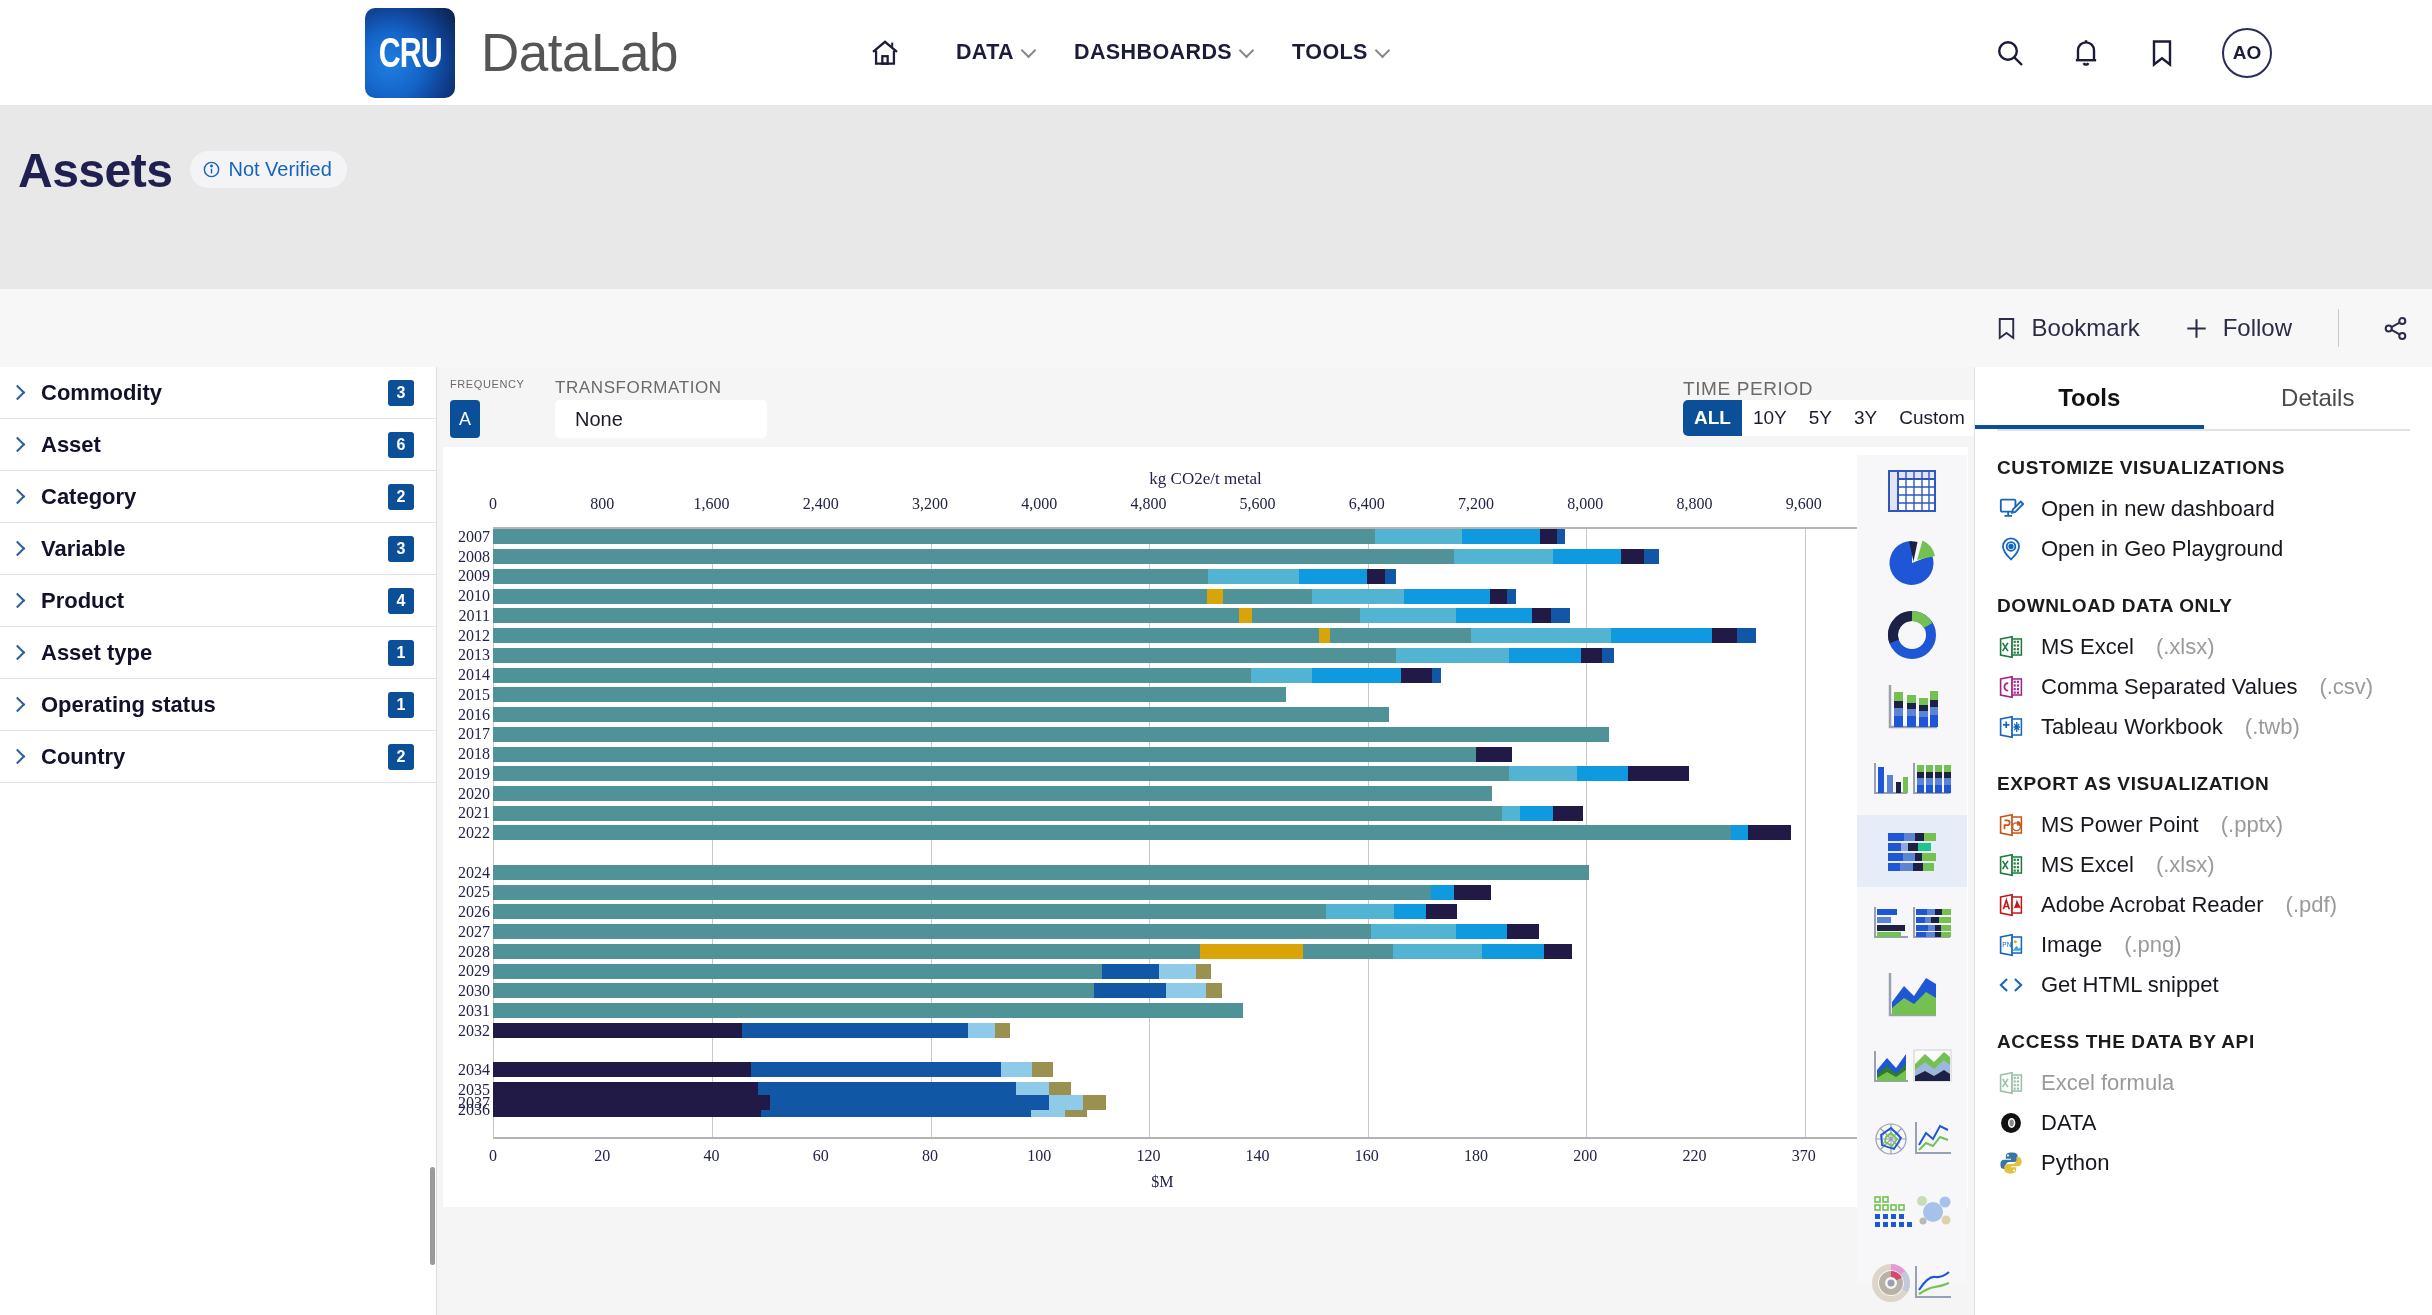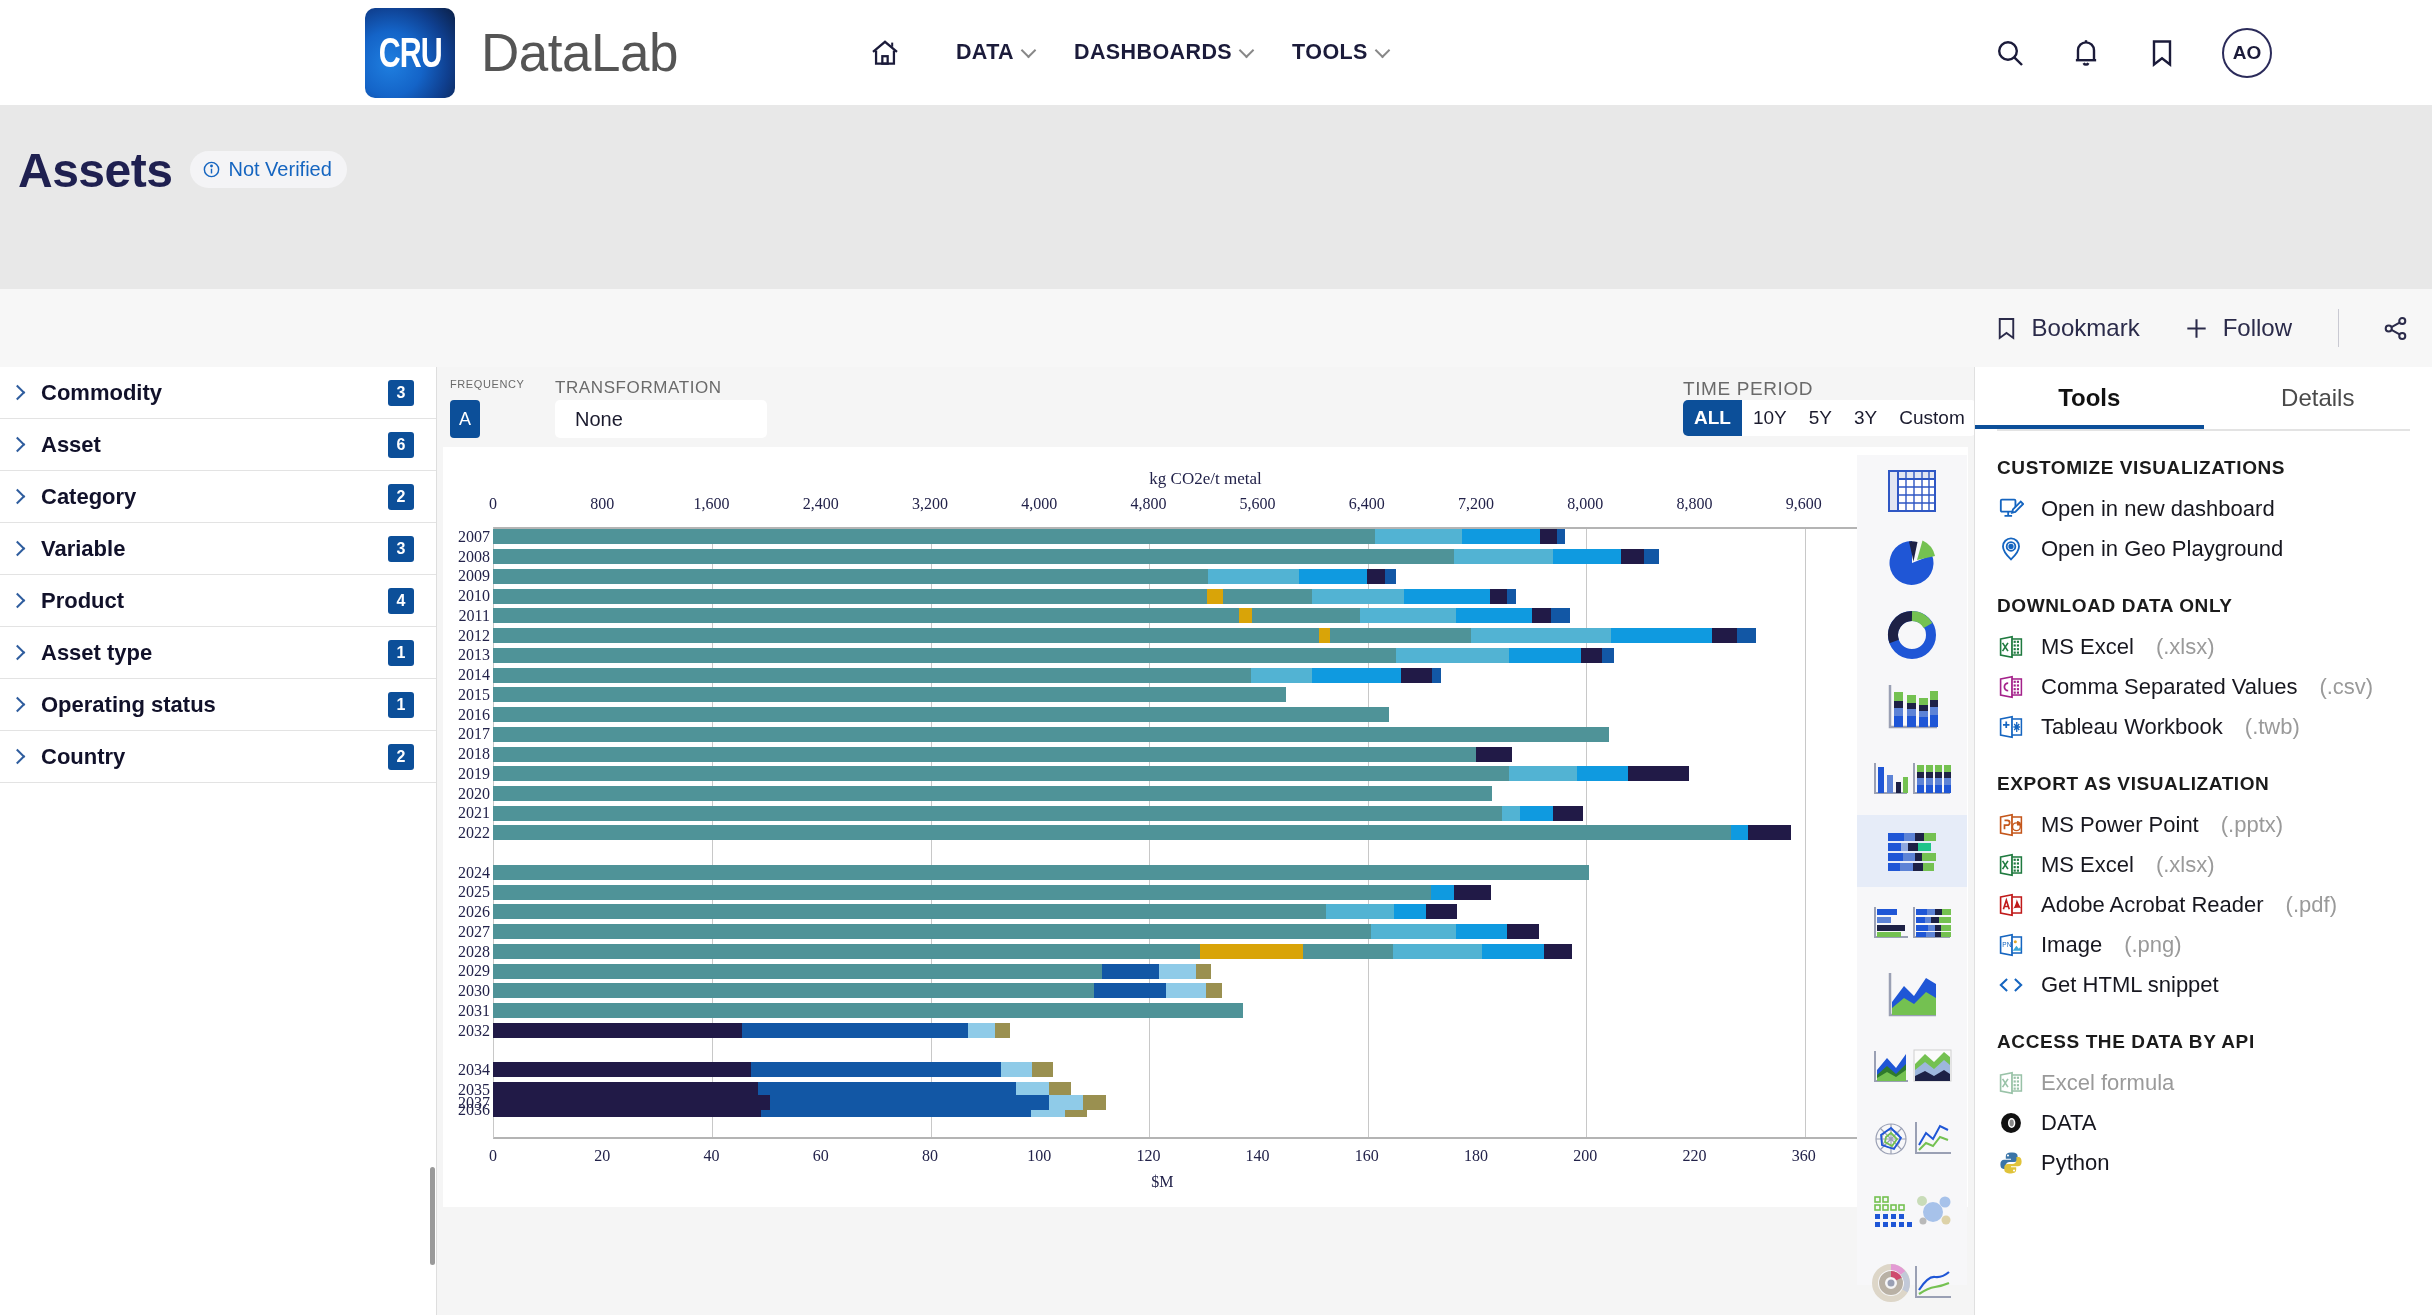--- a/index.html
+++ b/index.html
@@ -658,21 +658,21 @@
         <div class="xtick-bot" style="left: 268.462px;">40</div>
         <div class="xtick-bot" style="left: 377.692px;">60</div>
         <div class="xtick-bot" style="left: 486.923px;">80</div>
         <div class="xtick-bot" style="left: 596.154px;">100</div>
         <div class="xtick-bot" style="left: 705.385px;">120</div>
         <div class="xtick-bot" style="left: 814.615px;">140</div>
         <div class="xtick-bot" style="left: 923.846px;">160</div>
         <div class="xtick-bot" style="left: 1033.08px;">180</div>
         <div class="xtick-bot" style="left: 1142.31px;">200</div>
         <div class="xtick-bot" style="left: 1251.54px;">220</div>
-        <div class="xtick-bot" style="left: 1360.77px;">360</div>
+        <div class="xtick-bot" style="left: 1360.77px;">370</div>
         <div class="xtick-bot" style="left: 1470px;">260</div>
         <div id="axis-bottom-label" style="left: 719.385px;">$M</div>
       </div>
   </div>
 </div>
 
 <div id="viz-rail">
 
   <div class="viz-item">
     <svg width="50" height="46" viewBox="0 0 50 46">

